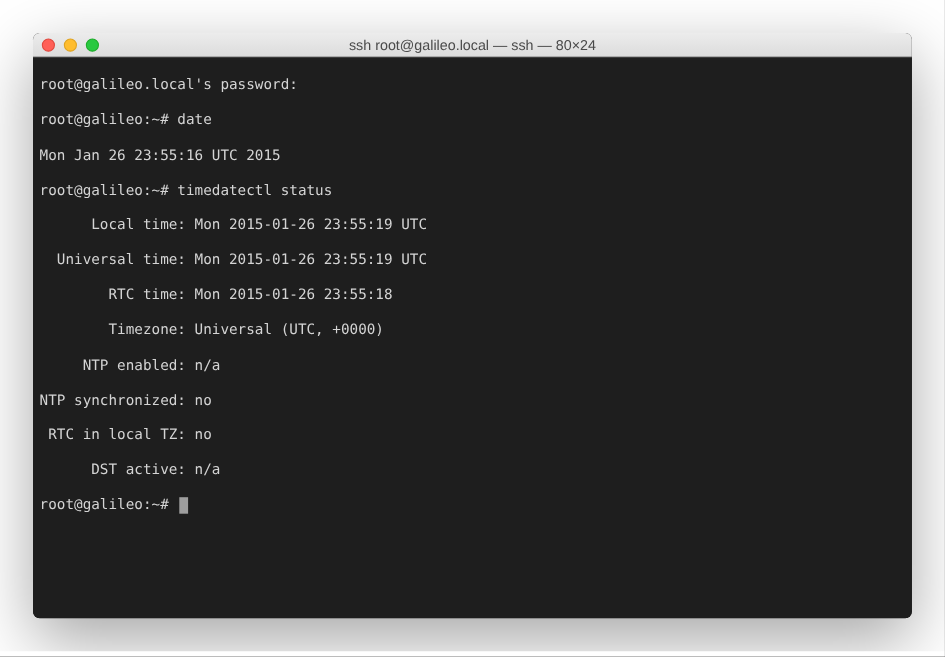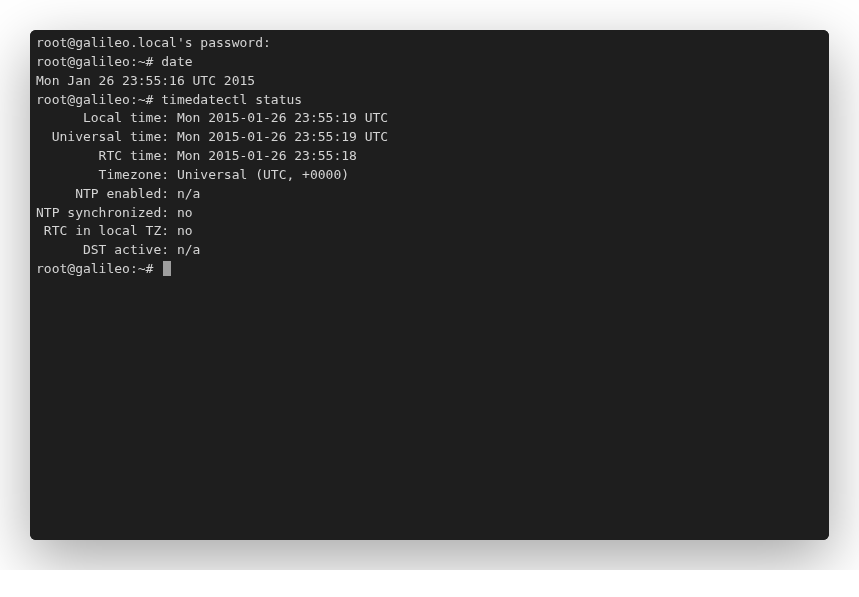--- a/index.html
+++ b/index.html
@@ -56,28 +56,36 @@
     .terminal {
       background: #1e1e1e;
       color: #d4d4d4;
       font-family: "Menlo", "Monaco", "Consolas", monospace;
       font-size: 13px;
       line-height: 1.45;
       padding: 4px 6px;
       min-height: 510px;
       white-space: pre;
     }
-    .line { display: block; }
+    .line { display: block; margin-top: 13px; }
     .cursor {
       display: inline-block;
       width: 8px;
       height: 15px;
       background: #9e9e9e;
       vertical-align: text-bottom;
       margin-left: 2px;
     }
   </style>
 </head>
 <body>
 
 <div class="window">
+  <div class="titlebar">
+    <div class="traffic-lights">
+      <div class="tl tl-close"></div>
+      <div class="tl tl-min"></div>
+      <div class="tl tl-max"></div>
+    </div>
+    <div class="title">ssh root@galileo.local — ssh — 80×24</div>
+  </div>
   <div class="terminal"><span class="line">root@galileo.local's password:</span><span class="line">root@galileo:~# date</span><span class="line">Mon Jan 26 23:55:16 UTC 2015</span><span class="line">root@galileo:~# timedatectl status</span><span class="line">      Local time: Mon 2015-01-26 23:55:19 UTC</span><span class="line">  Universal time: Mon 2015-01-26 23:55:19 UTC</span><span class="line">        RTC time: Mon 2015-01-26 23:55:18</span><span class="line">        Timezone: Universal (UTC, +0000)</span><span class="line">     NTP enabled: n/a</span><span class="line">NTP synchronized: no</span><span class="line"> RTC in local TZ: no</span><span class="line">      DST active: n/a</span><span class="line"><span>root@galileo:~# </span><span class="cursor"></span></span></div>
 </div>
 
 </body></html>

